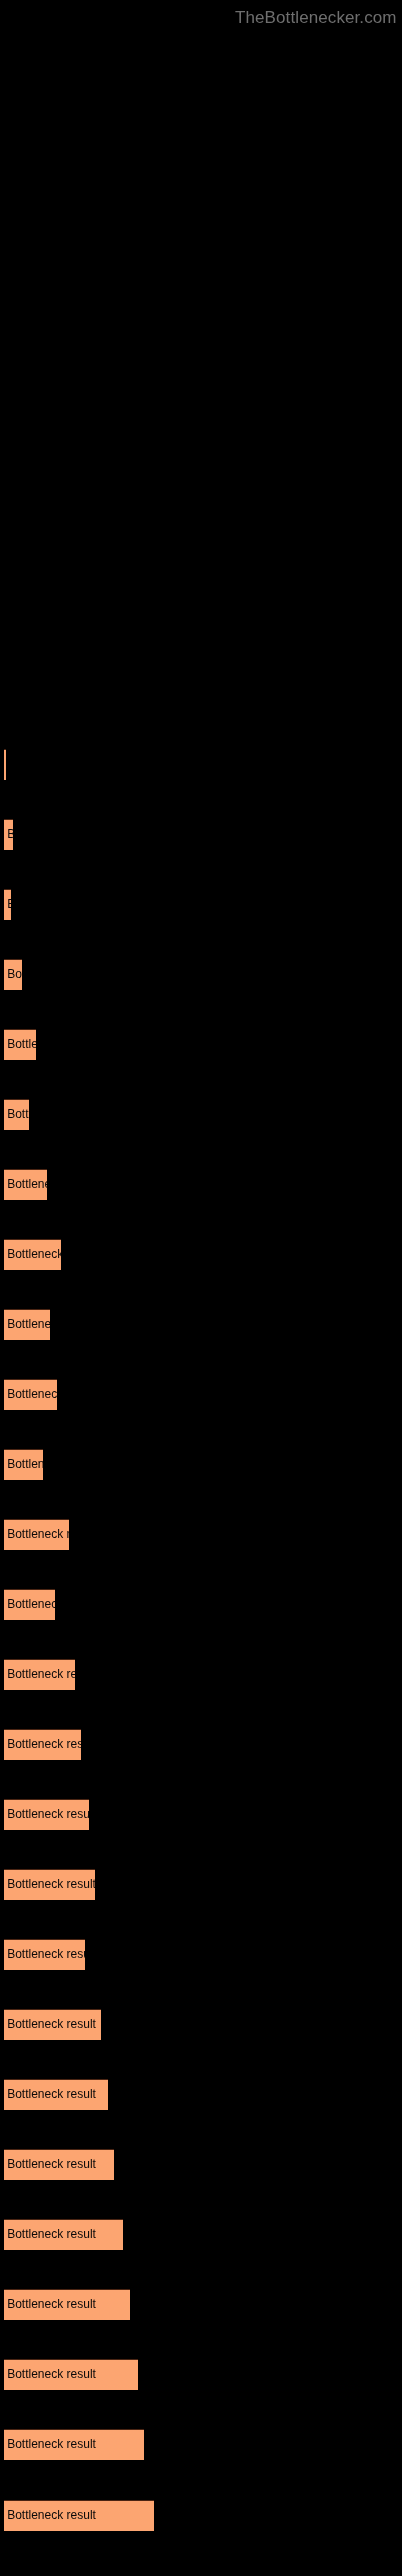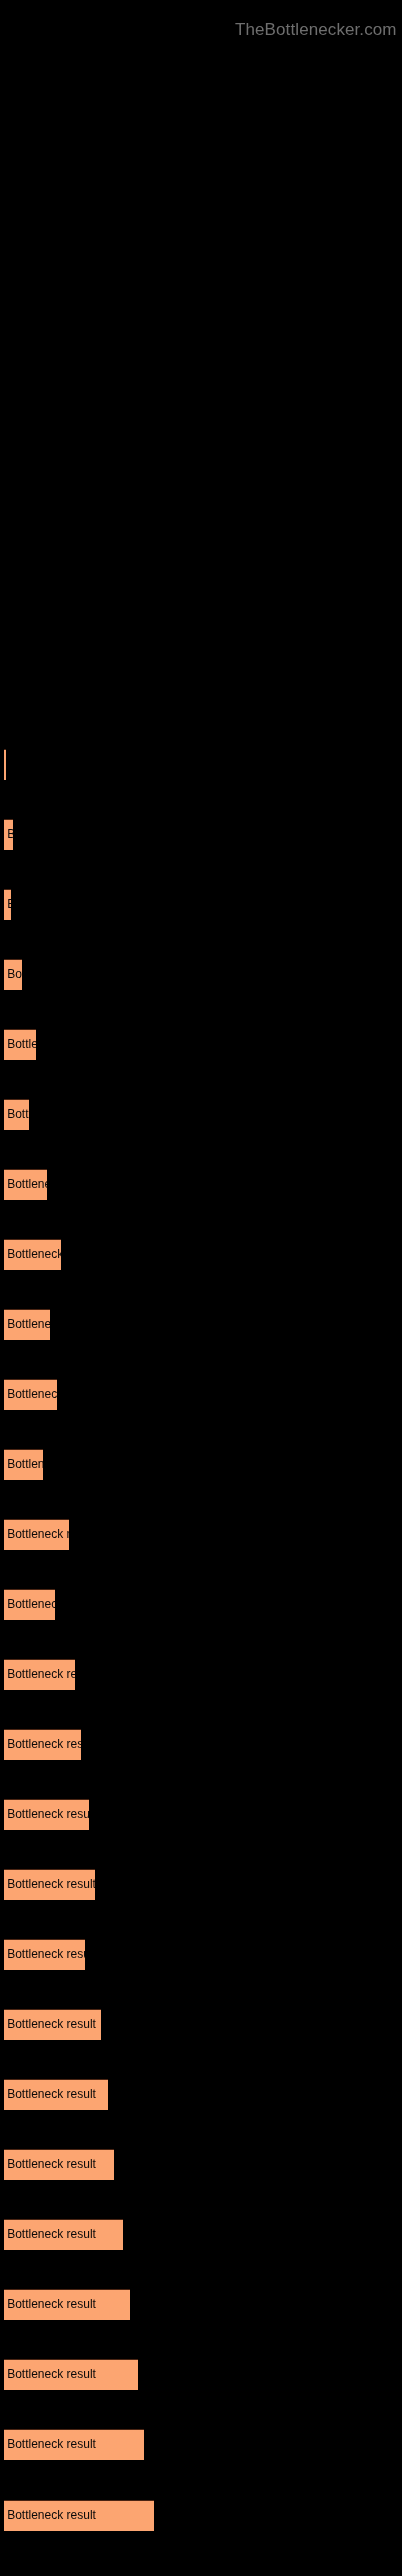--- a/index.html
+++ b/index.html
@@ -21,21 +21,21 @@
     position: relative;
     width: 403px;
     height: 2576px;
     background: #000000;
   }
 
   
   .site-title {
     position: absolute;
     right: 6.4px;
-    top: 19px;
+    top: 7px;
     font-size: 17px;
     line-height: 21px;
     color: #6e6e6e;
     letter-spacing: 0.1px;
     white-space: nowrap;
     font-family: "Liberation Sans", sans-serif;
     font-weight: 400;
   }
 
   

